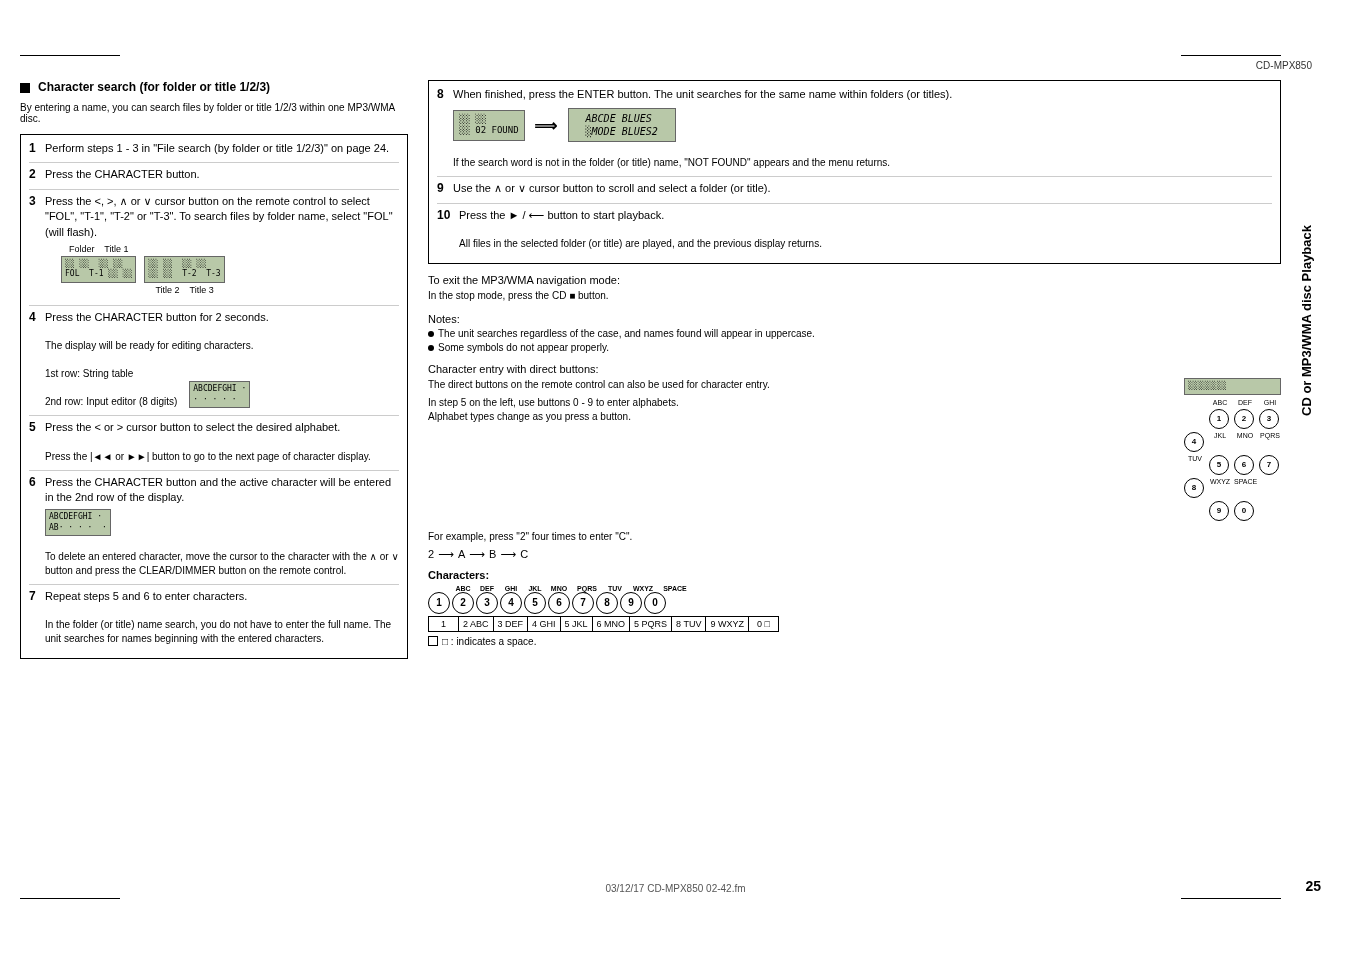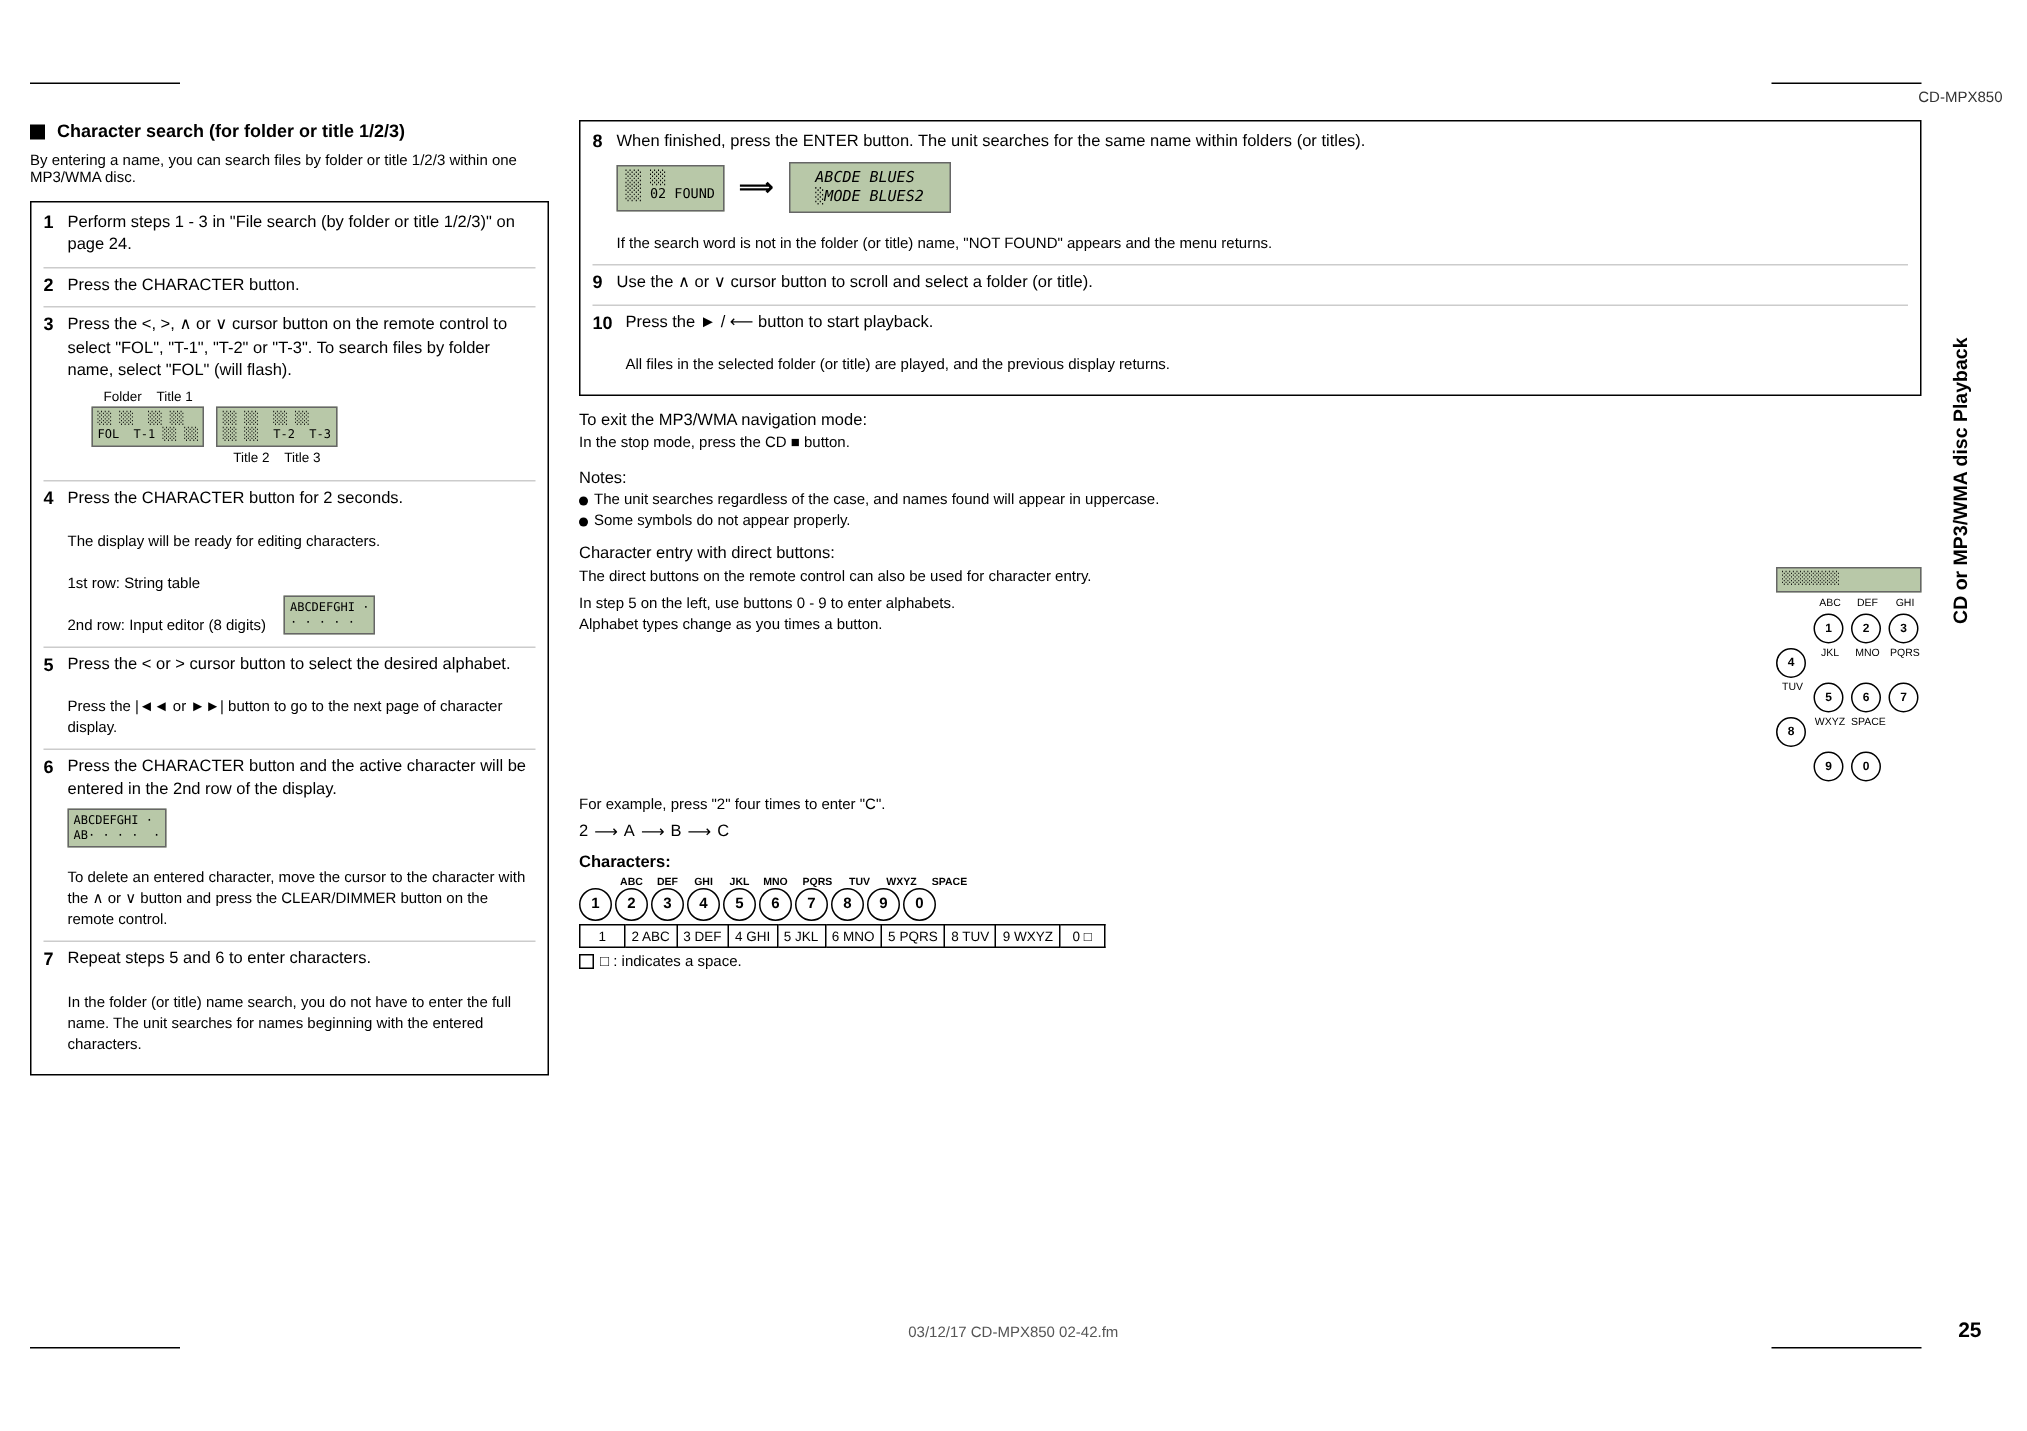--- a/index.html
+++ b/index.html
@@ -9,21 +9,21 @@
       font-size: 11px;
       color: #000;
       width: 1351px;
       min-height: 954px;
       position: relative;
     }
 
     .model-label {
       position: absolute;
       top: 60px;
-      right: 16px;
+      right: 39px;
       font-size: 10px;
       color: #333;
     }
 
     .page-number {
       position: absolute;
       bottom: 60px;
       right: 30px;
       font-size: 14px;
       font-weight: bold;
@@ -100,21 +100,21 @@
       left: 20px;
       right: 70px;
       bottom: 80px;
       display: flex;
       flex-direction: row;
       gap: 20px;
     }
 
     
     .left-column {
-      width: 346px;
+      width: 388px;
       flex-shrink: 0;
     }
 
     
     .right-column {
       flex: 1;
     }
 
     
     .section-header {
@@ -505,21 +505,21 @@
       </div>
     </div>
 
     <div style="margin-top: 10px;" class="char-entry-section">
       <div class="section-bold-heading">Character entry with direct buttons:</div>
 
       <div style="display: flex; gap: 10px;">
         <div style="flex:1;">
           <div class="note-text">The direct buttons on the remote control can also be used for character entry.</div>
           <div class="note-text" style="margin-top:4px;">In step 5 on the left, use buttons 0 - 9 to enter alphabets.</div>
-          <div class="note-text">Alphabet types change as you times a button.</div>
+          <div class="note-text">Alphabet types change as you press a button.</div>
         </div>
 
         <div>
 
           <div class="lcd-small" style="margin-bottom:4px; display:block; font-size:8px;">░░░░░░░░</div>
 
           <div style="display:grid; grid-template-columns: repeat(4, 22px); gap:3px;">
 
             <div style="text-align:center; font-size:7px; grid-column:2;">ABC</div>
             <div style="text-align:center; font-size:7px;">DEF</div>

